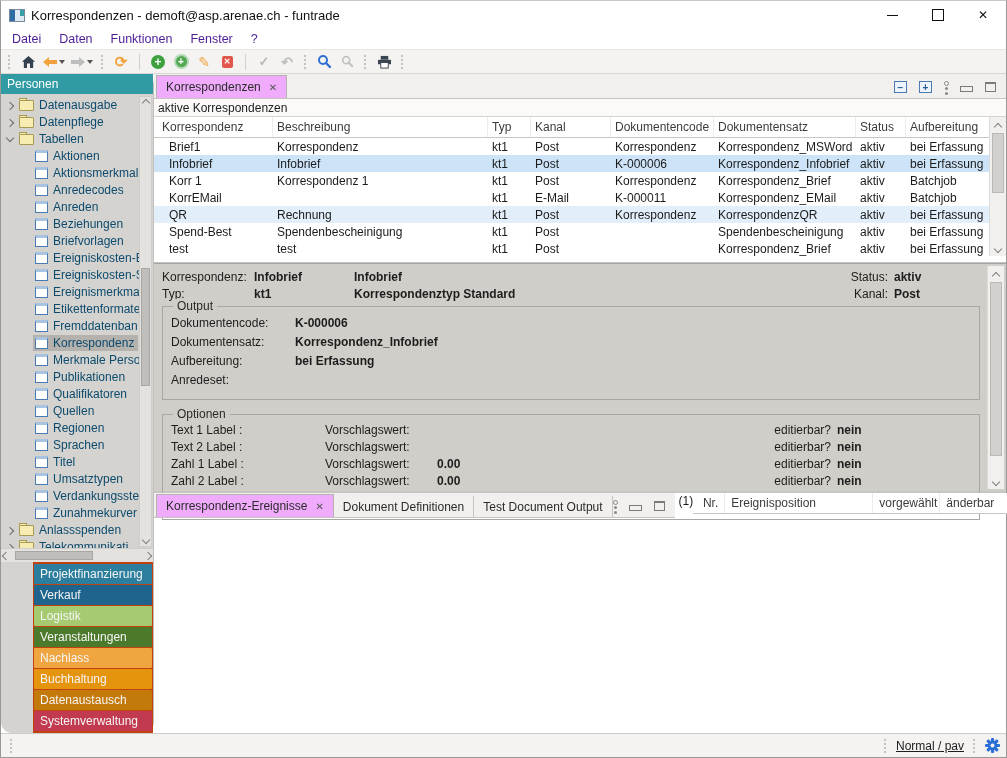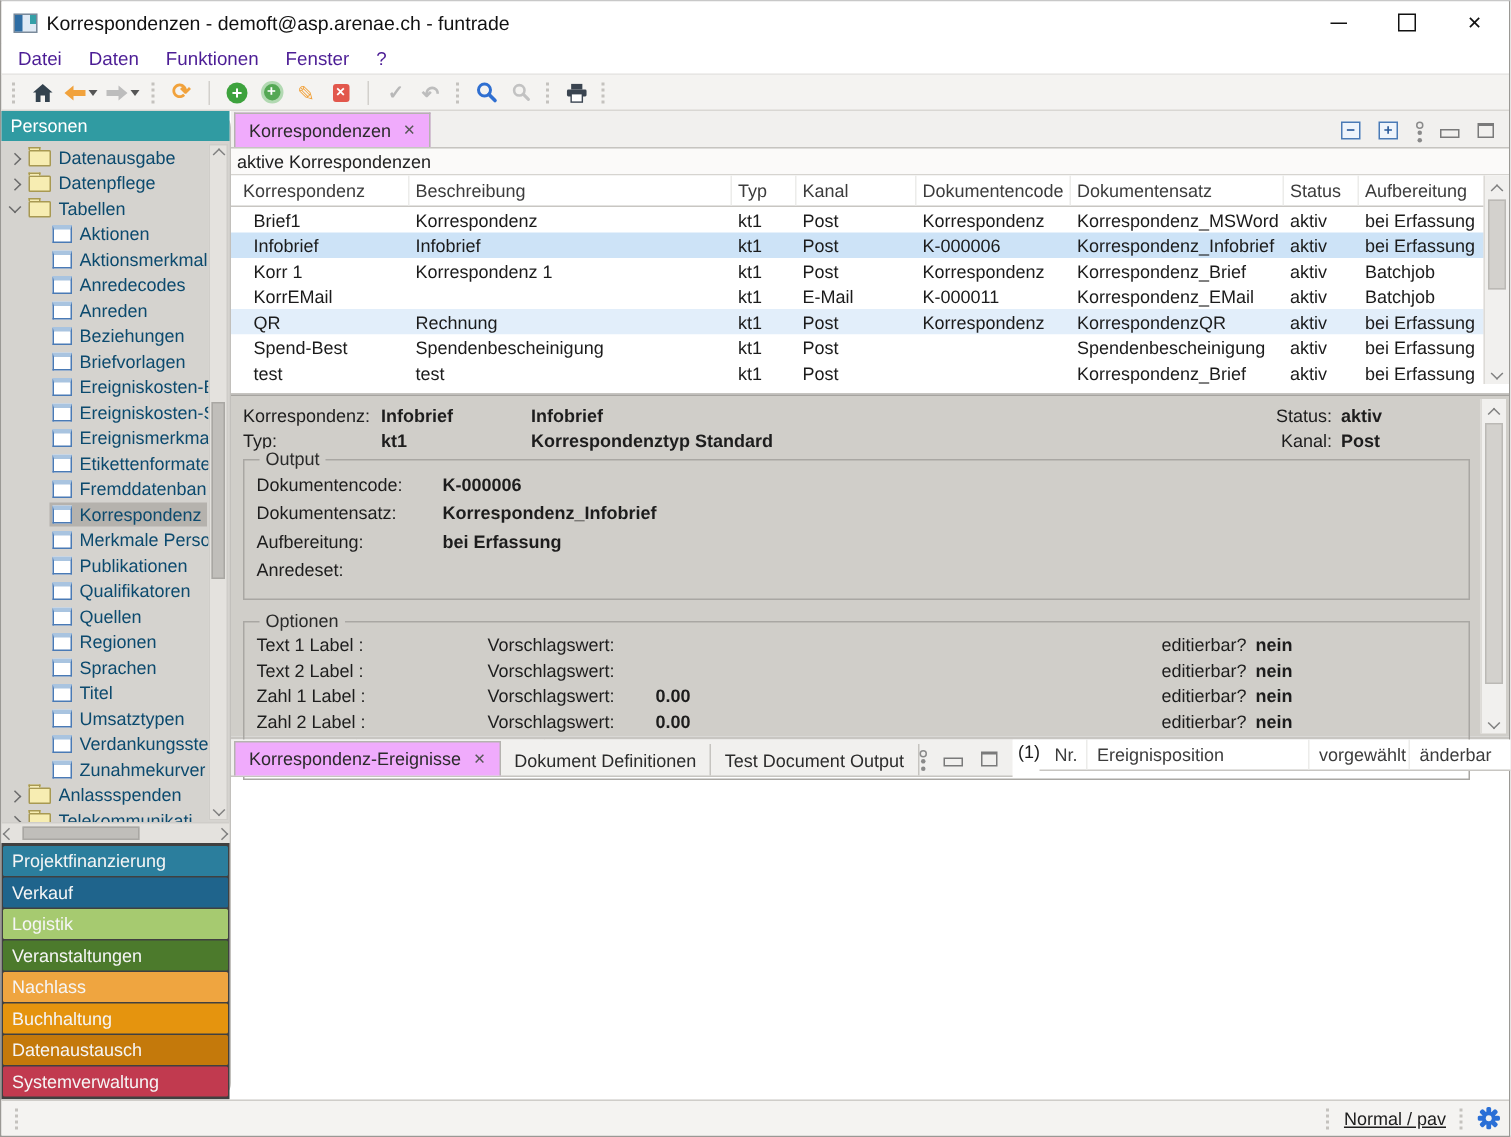--- a/index.html
+++ b/index.html
@@ -57,21 +57,21 @@
   .tree-hsb{height:13px;background:#e4e2de;border-top:1px solid #cfcdc9;position:relative;flex:0 0 auto;display:flex;align-items:center;justify-content:space-between;padding:0 2px;}
   .sb-arrow{width:5px;height:5px;border-right:1.6px solid #808080;border-bottom:1.6px solid #808080;display:block;}
   .sb-up{transform:rotate(-135deg);margin:3px auto 0;}
   .sb-down{transform:rotate(45deg);margin:0 auto;}
   .sb-left{transform:rotate(135deg);}
   .sb-right{transform:rotate(-45deg);}
   .tree-vsb .thumb{position:absolute;left:1px;right:1px;top:38%;height:26%;background:#c0beba;border:1px solid #a9a7a3;}
   .tree-vsb .sb-down-wrap{position:absolute;bottom:3px;left:0;right:0;}
   .tree-hsb .thumb{position:absolute;left:14px;right:60px;top:2px;bottom:2px;background:#c0beba;border:1px solid #a9a7a3;}
   
-  .cats{flex:0 0 auto;padding:2px 1px 1px 1px;background:#404040;}
+  .cats{flex:0 0 auto;padding:2px 1px 1px 1px;background:#c2410c;margin-left:32px;}
   .band{height:20px;margin-bottom:1px;color:#f5f5f5;font-size:12px;line-height:20px;padding-left:6px;border-radius:1px;}
   
   .main{flex:1;display:flex;flex-direction:column;min-width:0;background:#fff;}
   .tabbar{height:24px;background:#f1f0ee;border-bottom:1px solid #c6c4c0;display:flex;align-items:flex-end;flex:0 0 auto;position:relative;}
   .tab{height:23px;box-sizing:border-box;display:flex;align-items:center;gap:8px;padding:0 9px;font-size:12px;color:#2b2b2b;}
   .tab.active{background:#f0abfc;border:1px solid #b5b3af;border-bottom:none;margin-left:2px;}
   .tab .closex{color:#555;font-size:10px;}
   .tab.plain{border-right:1px solid #c6c4c0;height:21px;}
   .panel-icons{margin-left:auto;display:flex;align-items:center;gap:12px;padding:0 10px 4px 0;}
   .boxminus,.boxplus{width:13px;height:12px;border:1px solid #4a7ab5;background:#eef4fb;color:#2a5a9a;

